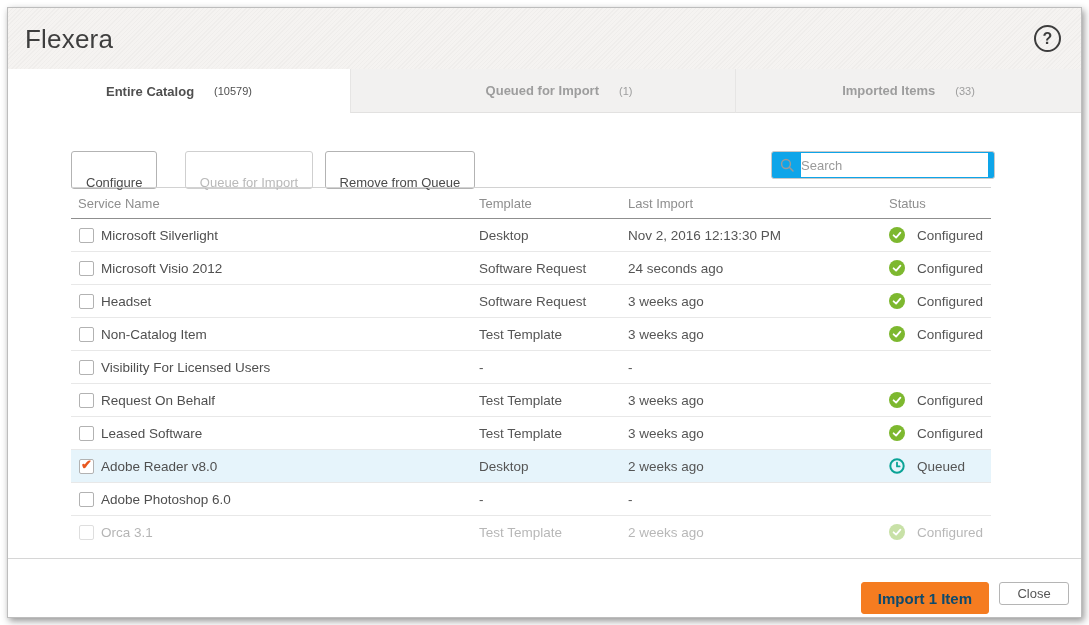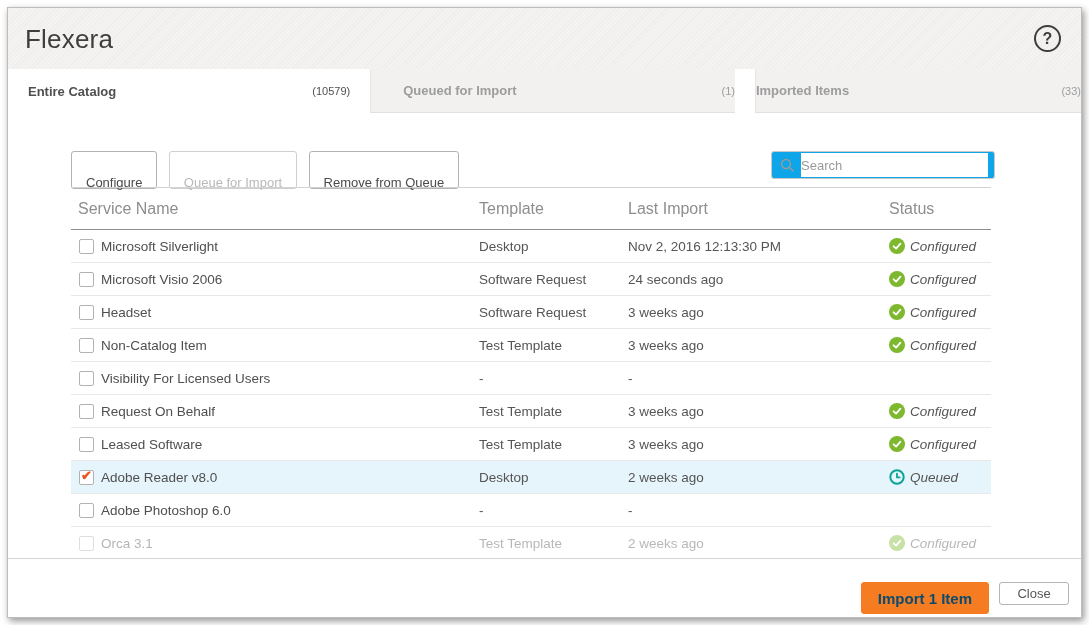--- a/index.html
+++ b/index.html
@@ -27,58 +27,58 @@
   .help-icon {
     position:absolute; right:20px; top:17px; width:27px; height:27px;
     border:2px solid #3d3d3d; border-radius:50%;
     color:#3d3d3d; font-size:16px; font-weight:bold;
     display:flex; align-items:center; justify-content:center; cursor:pointer;
   }
 
   
   .tab-bar { position:absolute; left:0; top:61px; width:100%; height:44px; display:flex; }
   .tab {
-    flex:1 1 auto; display:flex; align-items:center; justify-content:space-between; gap:20px;
+    flex:1 1 auto; display:flex; align-items:center; justify-content:center; gap:20px;
     background:#f2f1f0; border-bottom:1px solid #e2e1e0; border-left:1px solid #e6e5e4;
-    color:#9d9d9d; font-size:13px; font-weight:bold; cursor:pointer;margin-left:20px;
+    color:#9d9d9d; font-size:13px; font-weight:bold; cursor:pointer;
   }
   .tab:first-child { border-left:none; }
   .tab .count { font-size:11px; font-weight:normal; }
   .tab.active { background:#ffffff; border-bottom:none; color:#4f4f4f; }
   .tab-entire   { flex-basis:342px; }
   .tab-queued   { flex-basis:385px;padding-left:32px; }
   .tab-imported { flex-basis:346px; }
 
   
   .toolbar { position:absolute; left:63px; top:143px; width:946px; height:28px; }
   .tb-btn {
     display:inline-block; height:28px; line-height:26px; padding:18px 14px; margin-right:7px;
     background:#ffffff; border:1px solid #b3b3b3; border-radius:3px;
     font-family:"Liberation Sans", sans-serif; font-size:13px; color:#4a4a4a; cursor:pointer;
   }
-  .tb-btn.disabled { color:#b9b9b9; border-color:#cfcfcf; cursor:default; }
+  .tb-btn.disabled { color:#b9b9b9; border-color:#cfcfcf; cursor:default;margin-left:16px; }
   .search-wrap {
     position:absolute; right:22px; top:0; width:224px; height:28px;
     border:1px solid #c9c9c9; border-radius:3px; background:#0ea5e9;
     display:flex; align-items:center;
   }
   .search-wrap svg { margin-left:8px; flex:0 0 auto; }
   .search-input {
     border:none; outline:none; flex:1; height:24px; margin-left:7px; margin-right:6px;
     font-family:"Liberation Sans", sans-serif; font-size:13px; color:#555;
   }
   .search-input::placeholder { color:#9a9a9a; }
 
   
   .table { position:absolute; left:63px; top:179px; width:920px; }
   .t-head {
     display:grid; grid-template-columns:408px 149px 261px 1fr;
-    height:43px; align-items:center;
+    height:32px; align-items:center;
     border-top:1px solid #d2d2d2; border-bottom:1px solid #8f8f8f;
-    color:#8e8e8e; font-size:16px;
+    color:#8e8e8e; font-size:13px;
   }
   .t-head .th:first-child { padding-left:7px; }
   .t-body { height:323px; overflow:hidden; }
   .row {
     display:grid; grid-template-columns:30px 378px 149px 261px 1fr;
     height:33px; align-items:center;
     border-bottom:1px solid #e8e8e8;
     font-size:13.5px; color:#555; cursor:pointer; background:#fff;
   }
   .row.highlighted { background:#e6f4fb; }
@@ -86,21 +86,21 @@
   .cell-check { padding-left:8px; }
   .checkbox {
     width:15px; height:15px; background:#fff; border:1px solid #b2b2b2; border-radius:2px;
     position:relative; cursor:pointer;
   }
   .checkbox.checked::after {
     content:"\2714"; position:absolute; left:1px; top:-3px;
     color:#e8571f; font-size:13px; font-weight:bold;
   }
   .cell-name { color:#4f4f4f; }
-  .cell-status { display:flex; align-items:flex-end; gap:5px;font-style:italic; }
+  .cell-status { display:flex; align-items:flex-end; gap:12px; }
   .status-icon { width:16px; height:16px; flex:0 0 auto; }
 
   
   .dlg-footer {
     position:absolute; left:0; top:550px; width:100%; height:59px;
     background:#ffffff; border-top:1px solid #d6d6d6;
   }
   .btn-import {
     position:absolute; right:92px; top:23px; height:32px; padding:0 16px;
     background:#f57c20; border:1px solid #f57c20; border-radius:3px;
@@ -173,21 +173,21 @@
       </svg>
 
       <span>Configured</span>
     </div>
   </div>
 
   <div class="row">
     <div class="cell-check">
       <div class="checkbox"></div>
     </div>
-    <div class="cell-name">Microsoft Visio 2006</div>
+    <div class="cell-name">Microsoft Visio 2012</div>
     <div class="cell-template">Software Request</div>
     <div class="cell-lastimport">24 seconds ago</div>
     <div class="cell-status">
       <svg class="status-icon" viewBox="0 0 16 16">
         <circle cx="8" cy="8" r="8" fill="#7db82f"></circle>
         <path d="M4.6 8.3 L7.1 10.6 L11.4 5.6" fill="none" stroke="#ffffff" stroke-width="1.8" stroke-linecap="round" stroke-linejoin="round"></path>
       </svg>
 
       <span>Configured</span>
     </div>

